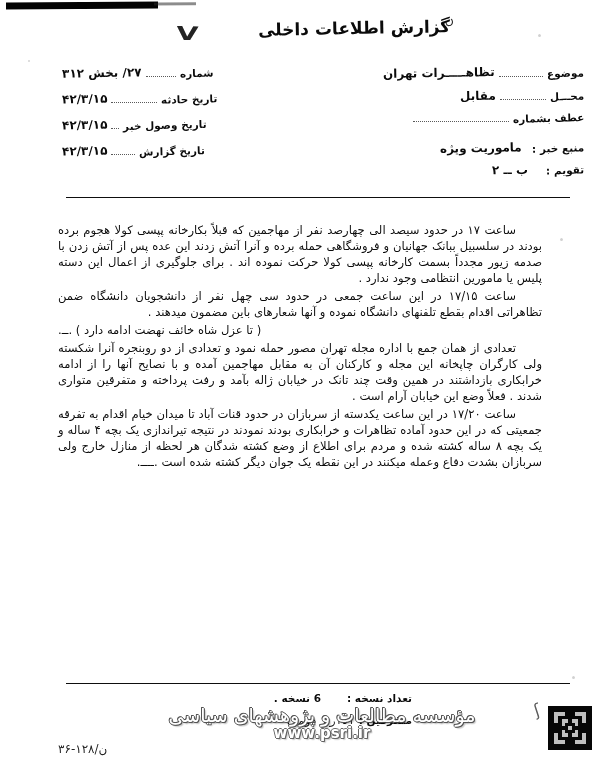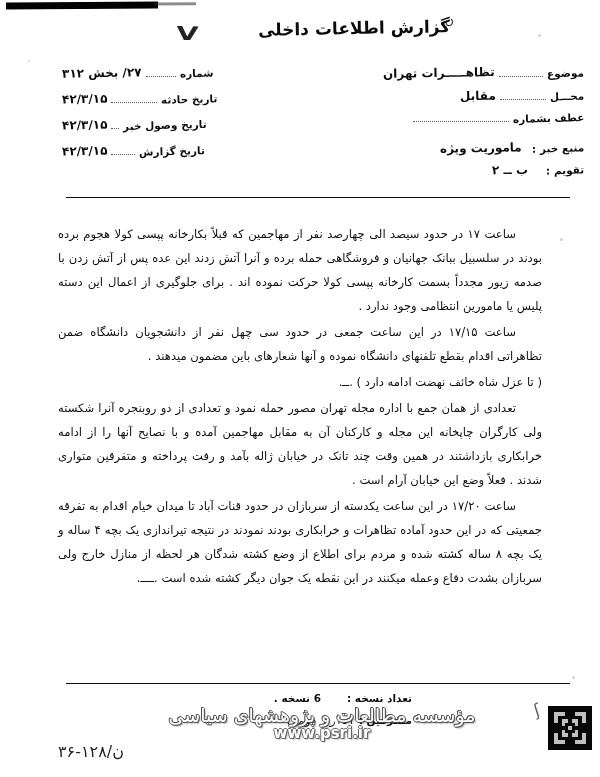--- a/index.html
+++ b/index.html
@@ -144,30 +144,30 @@
   .rule-bottom { top: 683px; }
 
   
   .body {
     position: absolute;
     top: 222px;
     right: 58px;
     width: 484px;
     text-align: justify;
     font-size: 11.6px;
-    line-height: 24px;
+    line-height: 16px;
     letter-spacing: .2px;
   }
   .para {
     margin: 0 0 2px 0;
     text-indent: 26px;
   }
   .para-note {
     margin: 0 0 2px 0;
-    text-align: right;
+    text-align: left;
     text-indent: 0;
   }
 
   
   .footer {
     position: absolute;
     top: 690px;
     right: 0;
     left: 0;
     height: 80px;
@@ -182,21 +182,21 @@
   .foot-line .lbl { font-weight: 600; }
   .foot-line .val { font-weight: 700; margin-right: 26px; letter-spacing: .5px; }
   .f-copies    { top: 2px;  right: 188px; }
   .f-recipients{ top: 24px; right: 188px; }
   .f-recipients .val { margin-right: 4px; font-weight: 400; font-family: Liberation Mono, monospace; }
 
   .page-code {
     position: absolute;
     top: 742px;
     left: 58px;
-    font-size: 16px;
+    font-size: 12px;
     letter-spacing: .5px;
     direction: ltr;
     color: #2a2a2a;
   }
 
   
   .watermark {
     position: absolute;
     top: 704px;
     right: 68px;

